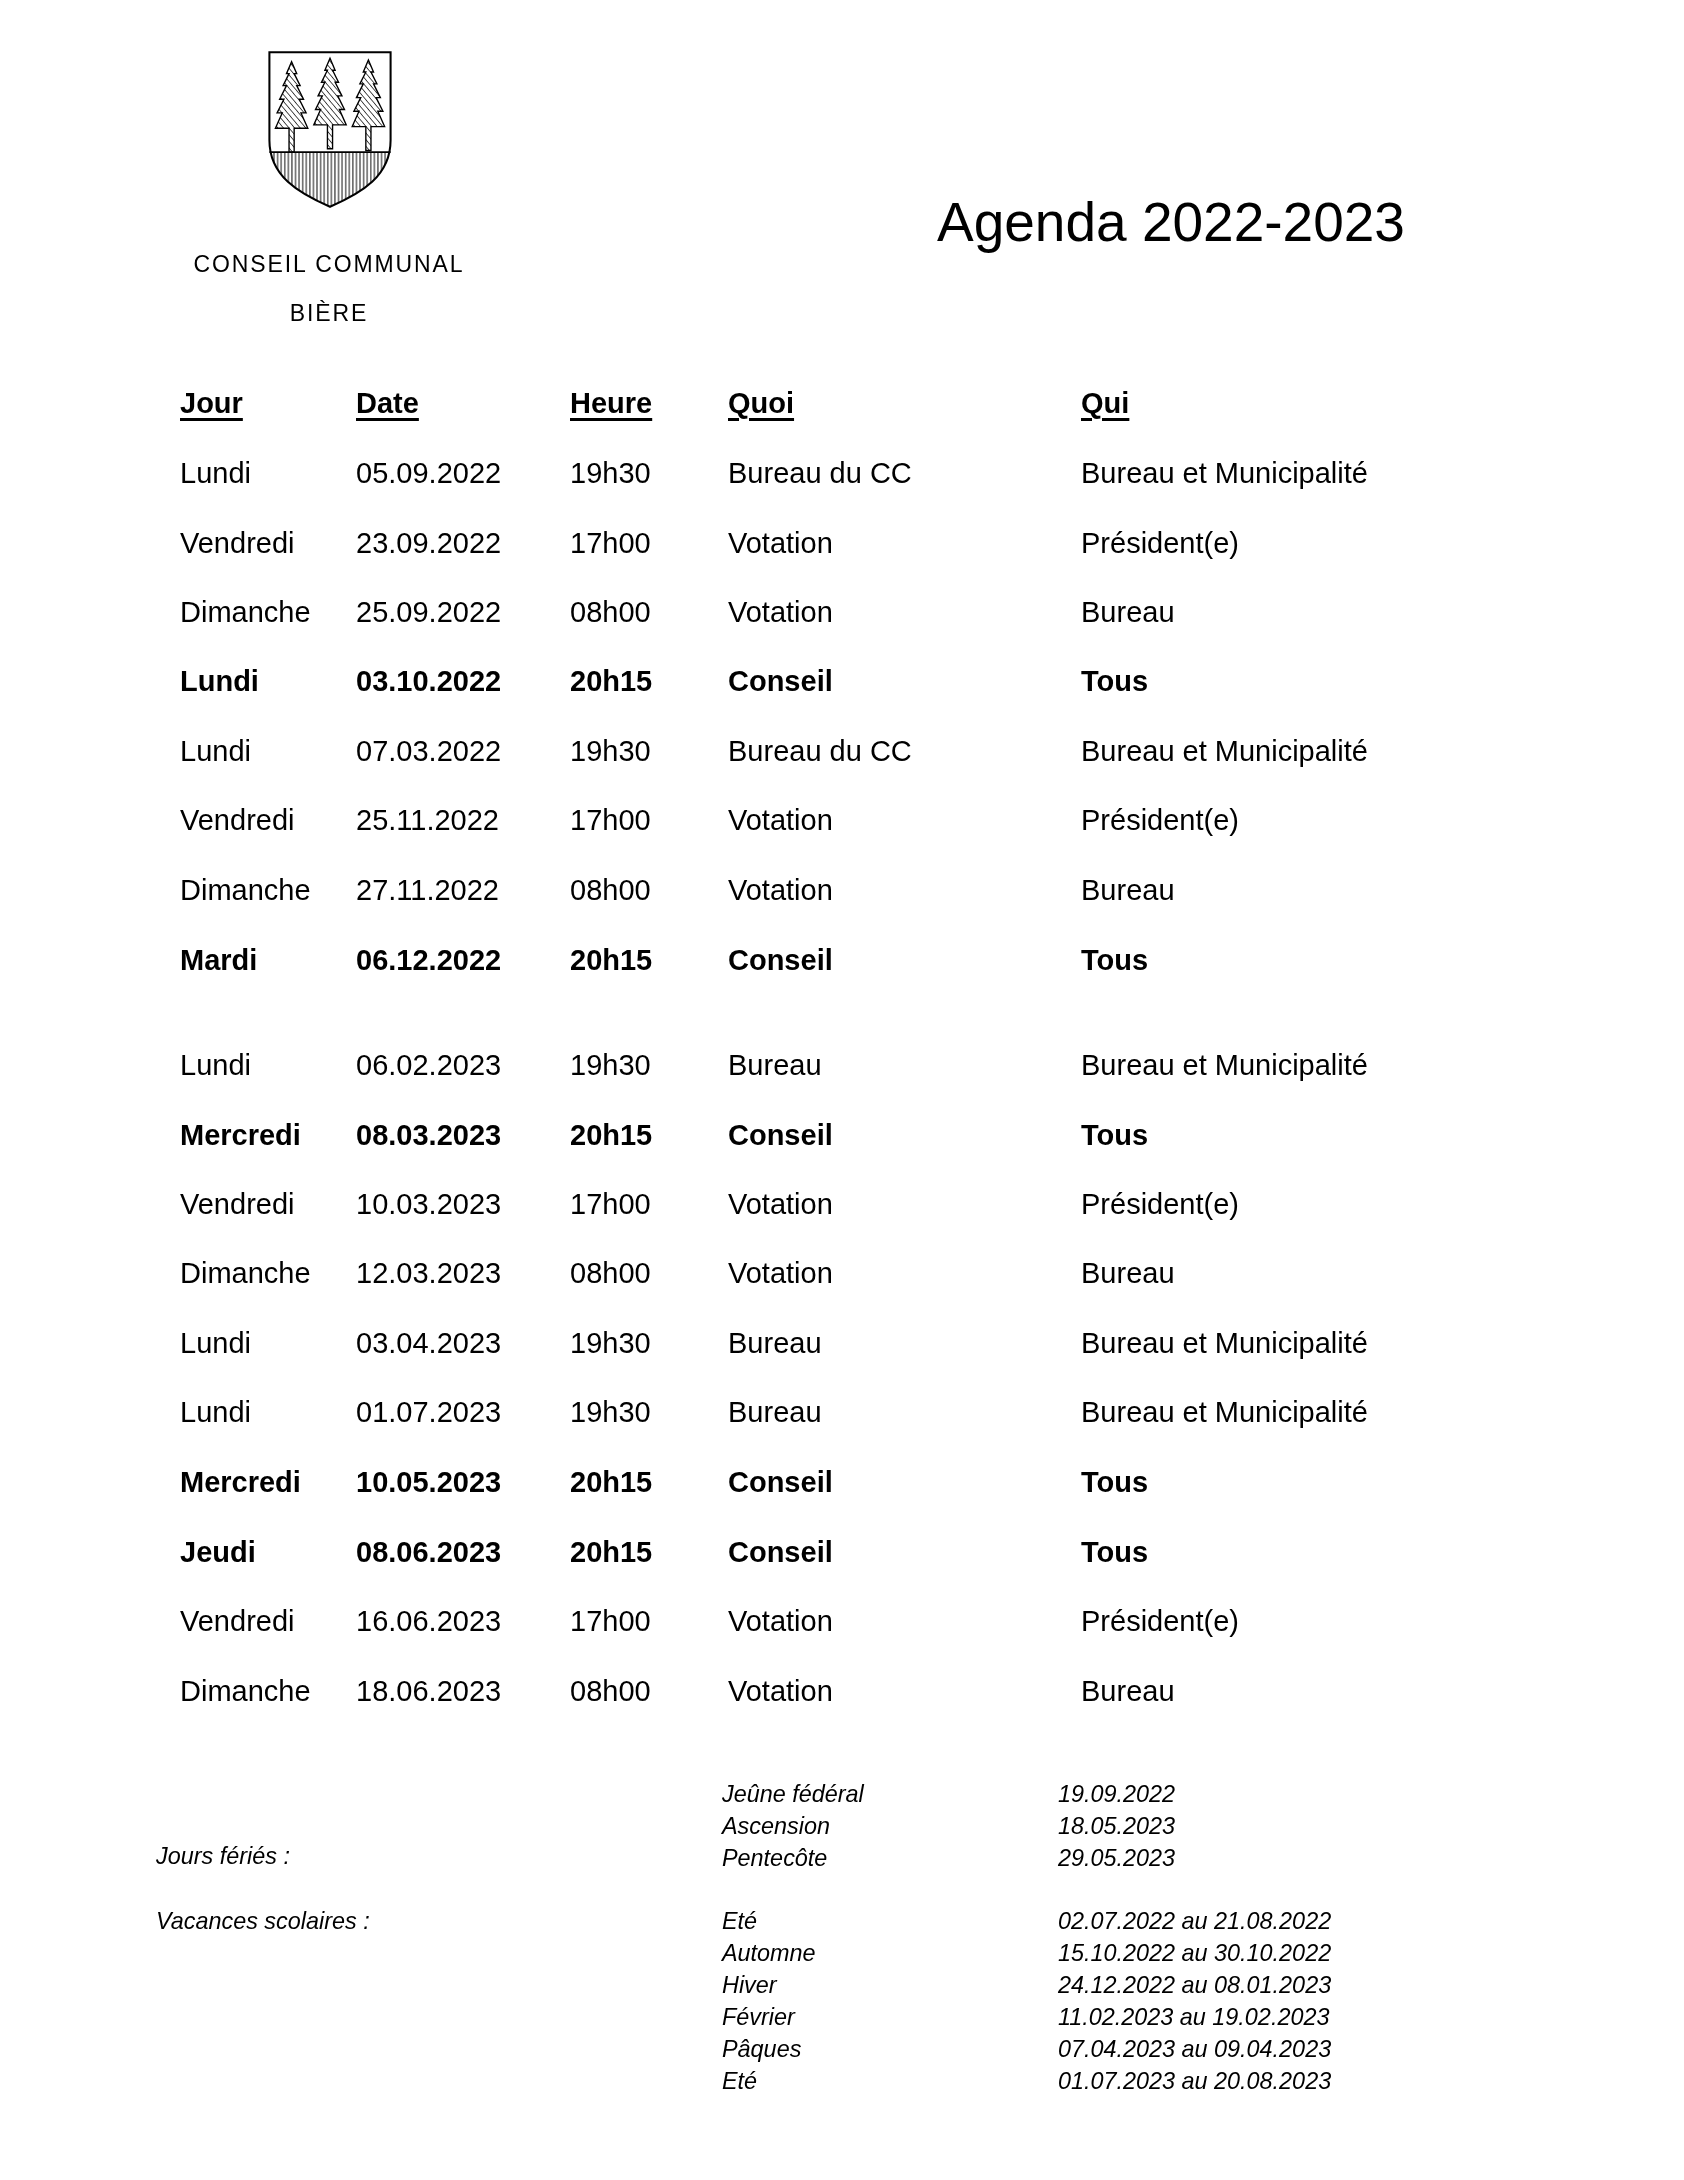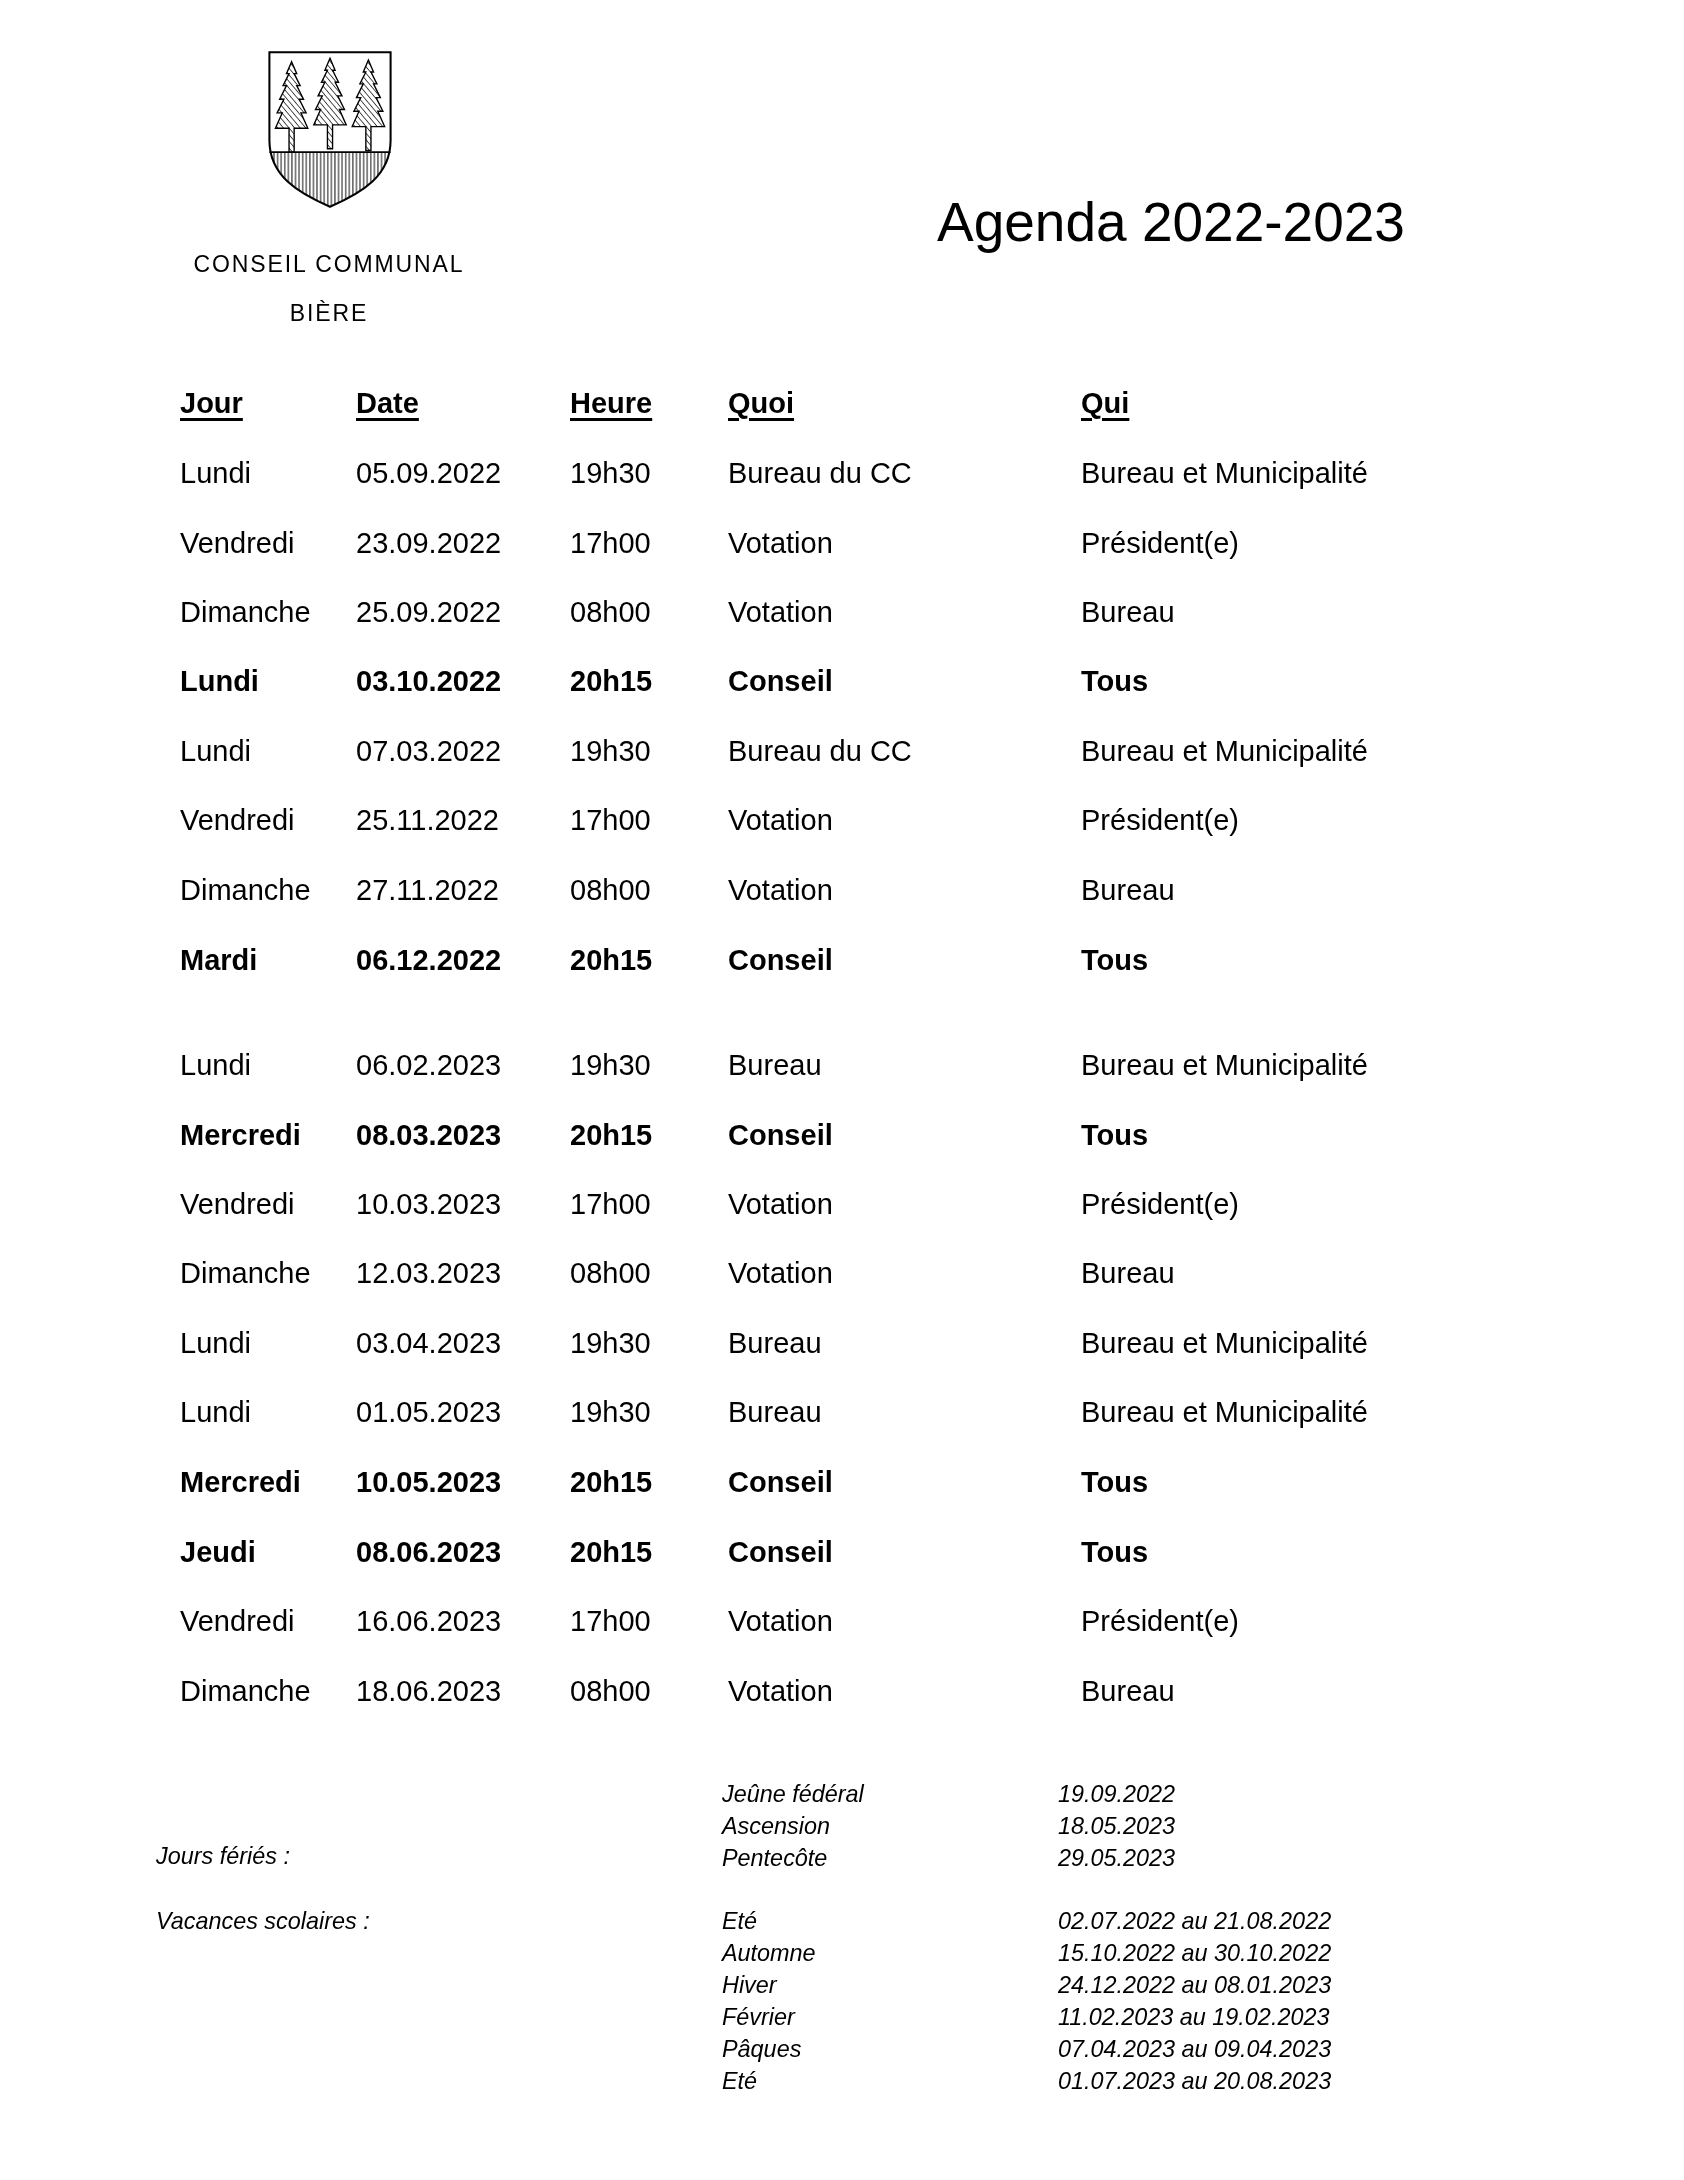--- a/index.html
+++ b/index.html
@@ -148,21 +148,21 @@
 </div>
 <div class="row" style="top:1326px">
   <span class="c-jour">Lundi</span>
   <span class="c-date">03.04.2023</span>
   <span class="c-heure">19h30</span>
   <span class="c-quoi">Bureau</span>
   <span class="c-qui">Bureau et Municipalité</span>
 </div>
 <div class="row" style="top:1395px">
   <span class="c-jour">Lundi</span>
-  <span class="c-date">01.05.2023</span>
+  <span class="c-date">01.07.2023</span>
   <span class="c-heure">19h30</span>
   <span class="c-quoi">Bureau</span>
   <span class="c-qui">Bureau et Municipalité</span>
 </div>
 <div class="row bold" style="top:1465px">
   <span class="c-jour">Mercredi</span>
   <span class="c-date">10.05.2023</span>
   <span class="c-heure">20h15</span>
   <span class="c-quoi">Conseil</span>
   <span class="c-qui">Tous</span>

